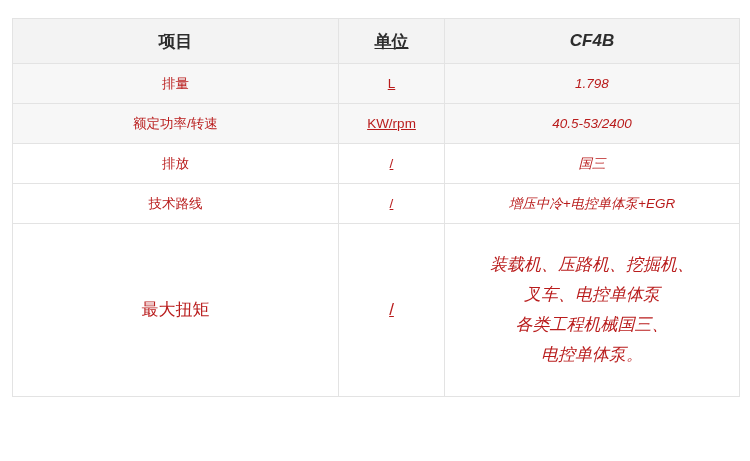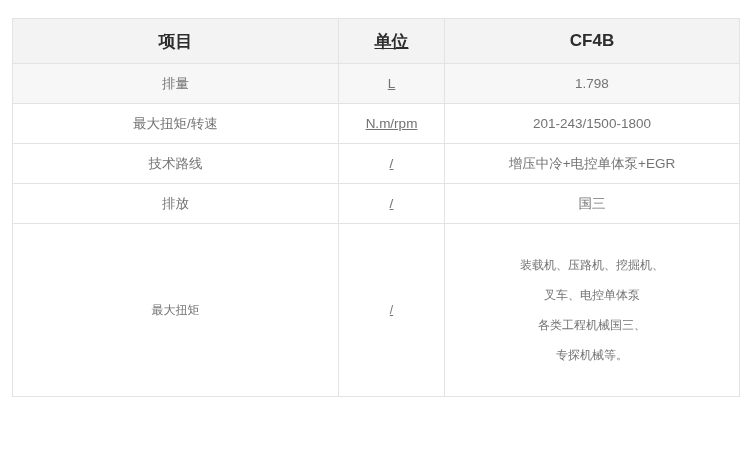--- a/index.html
+++ b/index.html
@@ -25,46 +25,46 @@
   table.spec-table {
     width: 726px;
     border-collapse: collapse;
     table-layout: fixed;
     border: 1px solid #e3e3e3;
   }
   table.spec-table td {
     border: 1px solid #e3e3e3;
     text-align: center;
     vertical-align: middle;
-    color: #737373;
+    color: #b91c1c;
     background: #ffffff;
   }
   .col-item { width: 325px; }
   .col-unit { width: 105px; text-decoration: underline; }
-  .col-val  { width: 294px; }
+  .col-val  { width: 294px; font-style: italic; }
 
   tr.header-row td {
     background: #f3f3f3;
     font-size: 17px;
     font-weight: bold;
     color: #2d2d2d;
     height: 44px;
     padding: 0;
   }
   tr.data-row td {
     height: 39px;
     font-size: 13.5px;
     padding: 0 4px;
   }
   tr.shade td {
     background: #f7f7f7;
   }
   tr.tall-row td {
     height: 156px;
-    font-size: 12px;
+    font-size: 17px;
     padding: 8px 6px;
     line-height: 30px;
   }
   .multiline span {
     display: block;
   }
   .unit-slash {
     font-size: 13.5px;
   }
 </style>
@@ -79,44 +79,44 @@
         <td class="col-unit">单位</td>
         <td class="col-val">CF4B</td>
       </tr>
 
       <tr class="data-row shade">
         <td class="col-item">排量</td>
         <td class="col-unit">L</td>
         <td class="col-val">1.798</td>
       </tr>
 
+      <tr class="data-row shade">
+        <td class="col-item">额定功率/转速</td>
+        <td class="col-unit">KW/rpm</td>
+        <td class="col-val">40.5-53/2400</td>
+      </tr>
+
 
       <tr class="data-row">
-        <td class="col-item">最大扭矩/转速</td>
-        <td class="col-unit">N.m/rpm</td>
-        <td class="col-val">201-243/1500-1800</td>
+        <td class="col-item">排放</td>
+        <td class="col-unit unit-slash">/</td>
+        <td class="col-val">国三</td>
       </tr>
 
       <tr class="data-row">
         <td class="col-item">技术路线</td>
         <td class="col-unit unit-slash">/</td>
         <td class="col-val">增压中冷+电控单体泵+EGR</td>
-      </tr>
-
-      <tr class="data-row">
-        <td class="col-item">排放</td>
-        <td class="col-unit unit-slash">/</td>
-        <td class="col-val">国三</td>
       </tr>
 
       <tr class="tall-row">
         <td class="col-item">最大扭矩</td>
         <td class="col-unit unit-slash">/</td>
         <td class="col-val multiline">
           <span>装载机、压路机、挖掘机、</span>
           <span>叉车、电控单体泵</span>
           <span>各类工程机械国三、</span>
-          <span>专探机械等。</span>
+          <span>电控单体泵。</span>
         </td>
       </tr>
     </tbody>
   </table>
 </div>
 
 </body></html>

